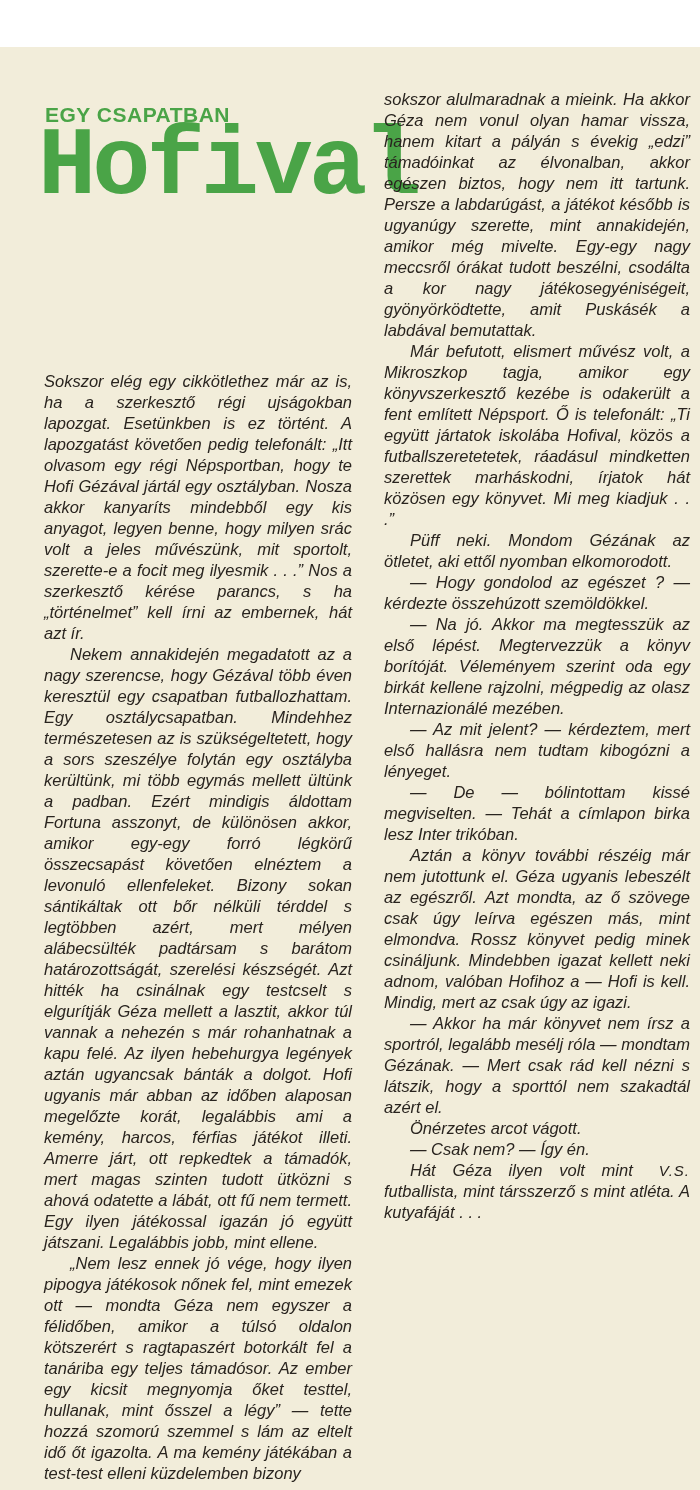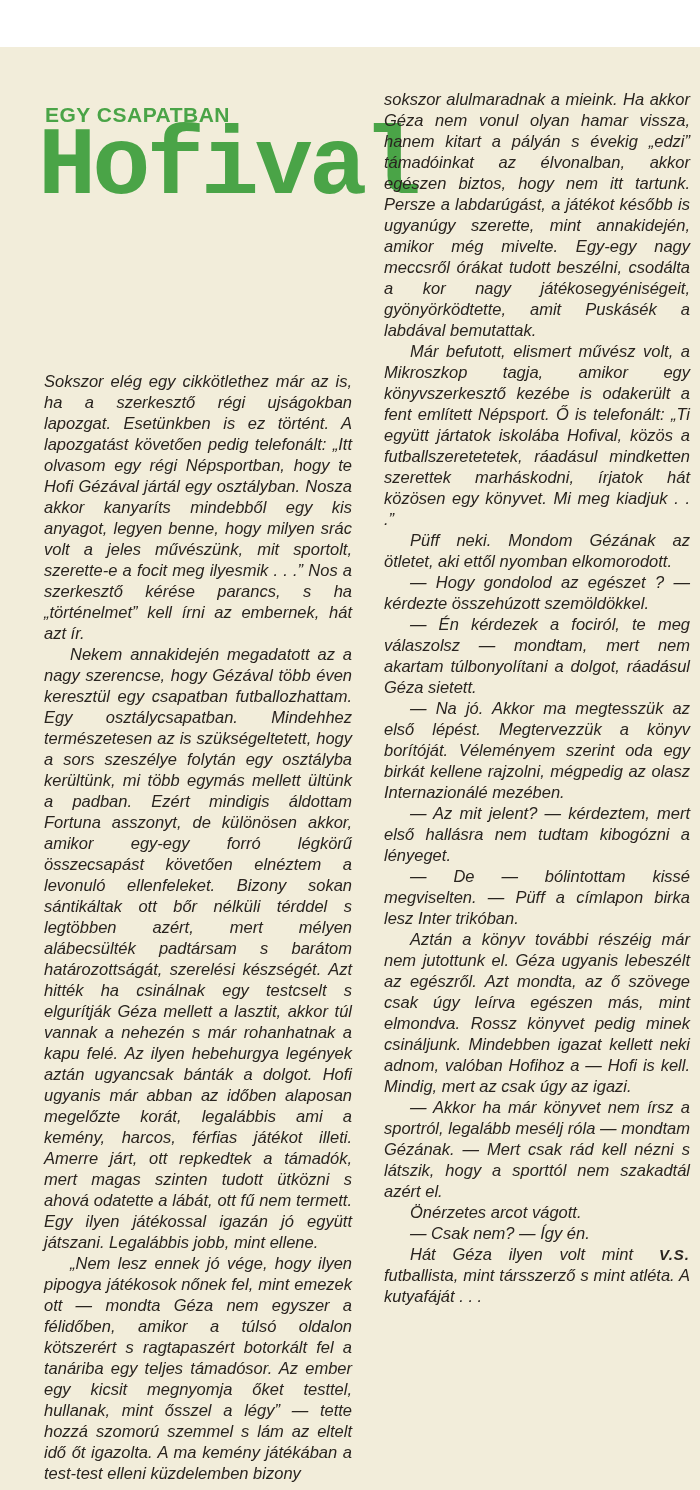--- a/index.html
+++ b/index.html
@@ -40,21 +40,21 @@
     font-size: 16.5px;
     line-height: 21px;
     text-align: justify;
   }
   .col-left  { left: 44px;  top: 324px; width: 308px; }
   .col-right { left: 384px; top: 42px;  width: 306px; }
   .para { margin: 0; }
   .indent { text-indent: 26px; }
   .byline {
     float: right;
-    font-weight: bold;
+    font-weight: normal;
     font-size: 15px;
     letter-spacing: 1px;
   }
 </style>
 </head>
 <body>
 
 <div class="page">
 
   <div class="kicker">EGY CSAPATBAN</div>
@@ -64,24 +64,23 @@
     <p class="para">Sokszor elég egy cikkötlethez már az is, ha a szerkesztő régi ujságokban lapozgat. Esetünkben is ez történt. A lapozgatást követően pedig telefonált: „Itt olvasom egy régi Népsportban, hogy te Hofi Gézával jártál egy osztályban. Nosza akkor kanyaríts mindebből egy kis anyagot, legyen benne, hogy milyen srác volt a jeles művészünk, mit sportolt, szerette-e a focit meg ilyesmik . . .” Nos a szerkesztő kérése parancs, s ha „történelmet” kell írni az embernek, hát azt ír.</p>
     <p class="para indent">Nekem annakidején megadatott az a nagy szerencse, hogy Gézával több éven keresztül egy csapatban futballozhattam. Egy osztálycsapatban. Mindehhez természetesen az is szükségeltetett, hogy a sors szeszélye folytán egy osztályba kerültünk, mi több egymás mellett ültünk a padban. Ezért mindigis áldottam Fortuna asszonyt, de különösen akkor, amikor egy-egy forró légkörű összecsapást követően elnéztem a levonuló ellenfeleket. Bizony sokan sántikáltak ott bőr nélküli térddel s legtöbben azért, mert mélyen alábecsülték padtársam s barátom határozottságát, szerelési készségét. Azt hitték ha csinálnak egy testcselt s elgurítják Géza mellett a lasztit, akkor túl vannak a nehezén s már rohanhatnak a kapu felé. Az ilyen hebehurgya legények aztán ugyancsak bánták a dolgot. Hofi ugyanis már abban az időben alaposan megelőzte korát, legalábbis ami a kemény, harcos, férfias játékot illeti. Amerre járt, ott repkedtek a támadók, mert magas szinten tudott ütközni s ahová odatette a lábát, ott fű nem termett. Egy ilyen játékossal igazán jó együtt játszani. Legalábbis jobb, mint ellene.</p>
     <p class="para indent">„Nem lesz ennek jó vége, hogy ilyen pipogya játékosok nőnek fel, mint emezek ott — mondta Géza nem egyszer a félidőben, amikor a túlsó oldalon kötszerért s ragtapaszért botorkált fel a tanáriba egy teljes támadósor. Az ember egy kicsit megnyomja őket testtel, hullanak, mint ősszel a légy” — tette hozzá szomorú szemmel s lám az eltelt idő őt igazolta. A ma kemény játékában a test-test elleni küzdelemben bizony</p>
   </div>
 
   <div class="col col-right">
     <p class="para">sokszor alulmaradnak a mieink. Ha akkor Géza nem vonul olyan hamar vissza, hanem kitart a pályán s évekig „edzi” támadóinkat az élvonalban, akkor egészen biztos, hogy nem itt tartunk. Persze a labdarúgást, a játékot később is ugyanúgy szerette, mint annakidején, amikor még mivelte. Egy-egy nagy meccsről órákat tudott beszélni, csodálta a kor nagy játékosegyéniségeit, gyönyörködtette, amit Puskásék a labdával bemutattak.</p>
     <p class="para indent">Már befutott, elismert művész volt, a Mikroszkop tagja, amikor egy könyvszerkesztő kezébe is odakerült a fent említett Népsport. Ő is telefonált: „Ti együtt jártatok iskolába Hofival, közös a futballszeretetetek, ráadásul mindketten szerettek marháskodni, írjatok hát közösen egy könyvet. Mi meg kiadjuk . . .”</p>
     <p class="para indent">Püff neki. Mondom Gézának az ötletet, aki ettől nyomban elkomorodott.</p>
     <p class="para indent">— Hogy gondolod az egészet ? — kérdezte összehúzott szemöldökkel.</p>
-    <p class="para indent">— Én kérdezek a fociról, te meg válaszolsz — mondtam, mert nem akartam túlbonyolítani a dolgot, ráadásul Géza sietett.</p>
     <p class="para indent">— Na jó. Akkor ma megtesszük az első lépést. Megtervezzük a könyv borítóját. Véleményem szerint oda egy birkát kellene rajzolni, mégpedig az olasz Internazionálé mezében.</p>
     <p class="para indent">— Az mit jelent? — kérdeztem, mert első hallásra nem tudtam kibogózni a lényeget.</p>
-    <p class="para indent">— De — bólintottam kissé megviselten. — Püff a címlapon birka lesz Inter trikóban.</p>
+    <p class="para indent">— De — bólintottam kissé megviselten. — Tehát a címlapon birka lesz Inter trikóban.</p>
     <p class="para indent">Aztán a könyv további részéig már nem jutottunk el. Géza ugyanis lebeszélt az egészről. Azt mondta, az ő szövege csak úgy leírva egészen más, mint elmondva. Rossz könyvet pedig minek csináljunk. Mindebben igazat kellett neki adnom, valóban Hofihoz a — Hofi is kell. Mindig, mert az csak úgy az igazi.</p>
     <p class="para indent">— Akkor ha már könyvet nem írsz a sportról, legalább mesélj róla — mondtam Gézának. — Mert csak rád kell nézni s látszik, hogy a sporttól nem szakadtál azért el.</p>
     <p class="para indent">Önérzetes arcot vágott.</p>
     <p class="para indent">— Csak nem? — Így én.</p>
     <p class="para indent"><span class="byline">V.S.</span><span>Hát Géza ilyen volt mint futballista, mint társszerző s mint atléta. A kutyafáját . . .</span></p>
   </div>
 
 </div>
 
 </body></html>

